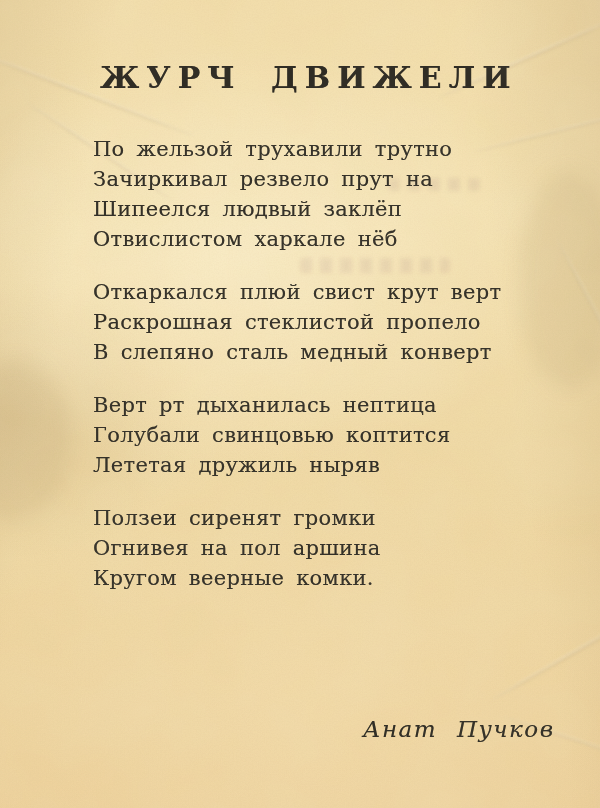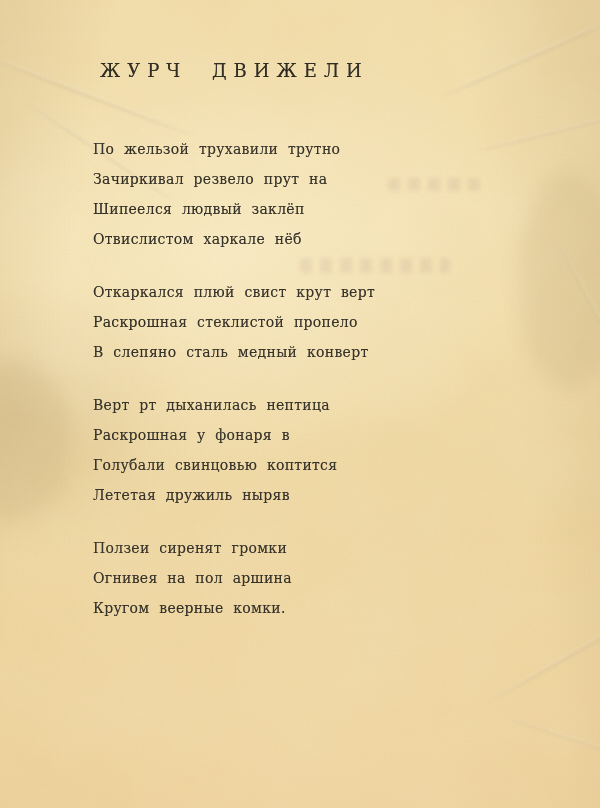--- a/index.html
+++ b/index.html
@@ -35,34 +35,34 @@
     filter: blur(9px);
   }
   .ghost {
     position: absolute; z-index: 1; pointer-events: none;
     filter: blur(2px); border-radius: 4px;
     background: repeating-linear-gradient(90deg,
       rgba(168,132,128,0.14) 0 12px, rgba(168,132,128,0) 12px 20px);
   }
   .title {
     position: absolute; left: 100px; top: 60px; z-index: 4;
-    font-weight: normal;
-    font-size: 18px;
+    font-weight: bold;
+    font-size: 30px;
     letter-spacing: 7px;
     word-spacing: 12px;
     color: #2a2720;
     text-shadow: 0 0 0.6px rgba(42,39,32,0.55);
     white-space: nowrap;
   }
   .poem {
     position: absolute; left: 93px; top: 134px; z-index: 4;
   }
   .stanza { margin: 0 0 23px 0; }
   .line {
-    font-size: 14px;
+    font-size: 21px;
     line-height: 30px;
     word-spacing: 5px;
     letter-spacing: 0.3px;
     color: #302d25;
     text-shadow: 0 0 0.5px rgba(48,45,37,0.5);
     white-space: nowrap;
   }
   .signature {
     position: absolute; left: 363px; top: 716px; z-index: 4;
     font-style: italic;
@@ -101,31 +101,31 @@
       <div class="line">Шипеелся людвый заклёп</div>
       <div class="line">Отвислистом харкале нёб</div>
     </div>
     <div class="stanza">
       <div class="line">Откаркался плюй свист крут верт</div>
       <div class="line">Раскрошная стеклистой пропело</div>
       <div class="line">В слепяно сталь медный конверт</div>
     </div>
     <div class="stanza">
       <div class="line">Верт рт дыханилась нептица</div>
-      <div class="line">Раскрошная у фонаря в</div>
       <div class="line">Голубали свинцовью коптится</div>
       <div class="line">Лететая дружиль ныряв</div>
     </div>
     <div class="stanza">
       <div class="line">Ползеи сиренят громки</div>
       <div class="line">Огнивея на пол аршина</div>
       <div class="line">Кругом веерные комки.</div>
     </div>
   </div>
 
+  <div class="signature">Анат Пучков</div>
 
   <svg class="texture grain" width="600" height="808" xmlns="http://www.w3.org/2000/svg">
     <filter id="grainF">
       <feTurbulence type="fractalNoise" baseFrequency="0.75" numOctaves="2" seed="11" result="n"></feTurbulence>
       <feColorMatrix in="n" type="matrix" values="0 0 0 0 0.52  0 0 0 0 0.42  0 0 0 0 0.26  0.16 0 0 0 0"></feColorMatrix>
     </filter>
     <rect width="600" height="808" filter="url(#grainF)"></rect>
   </svg>
   <svg class="texture sheen" width="600" height="808" xmlns="http://www.w3.org/2000/svg">
     <filter id="mottleF">

